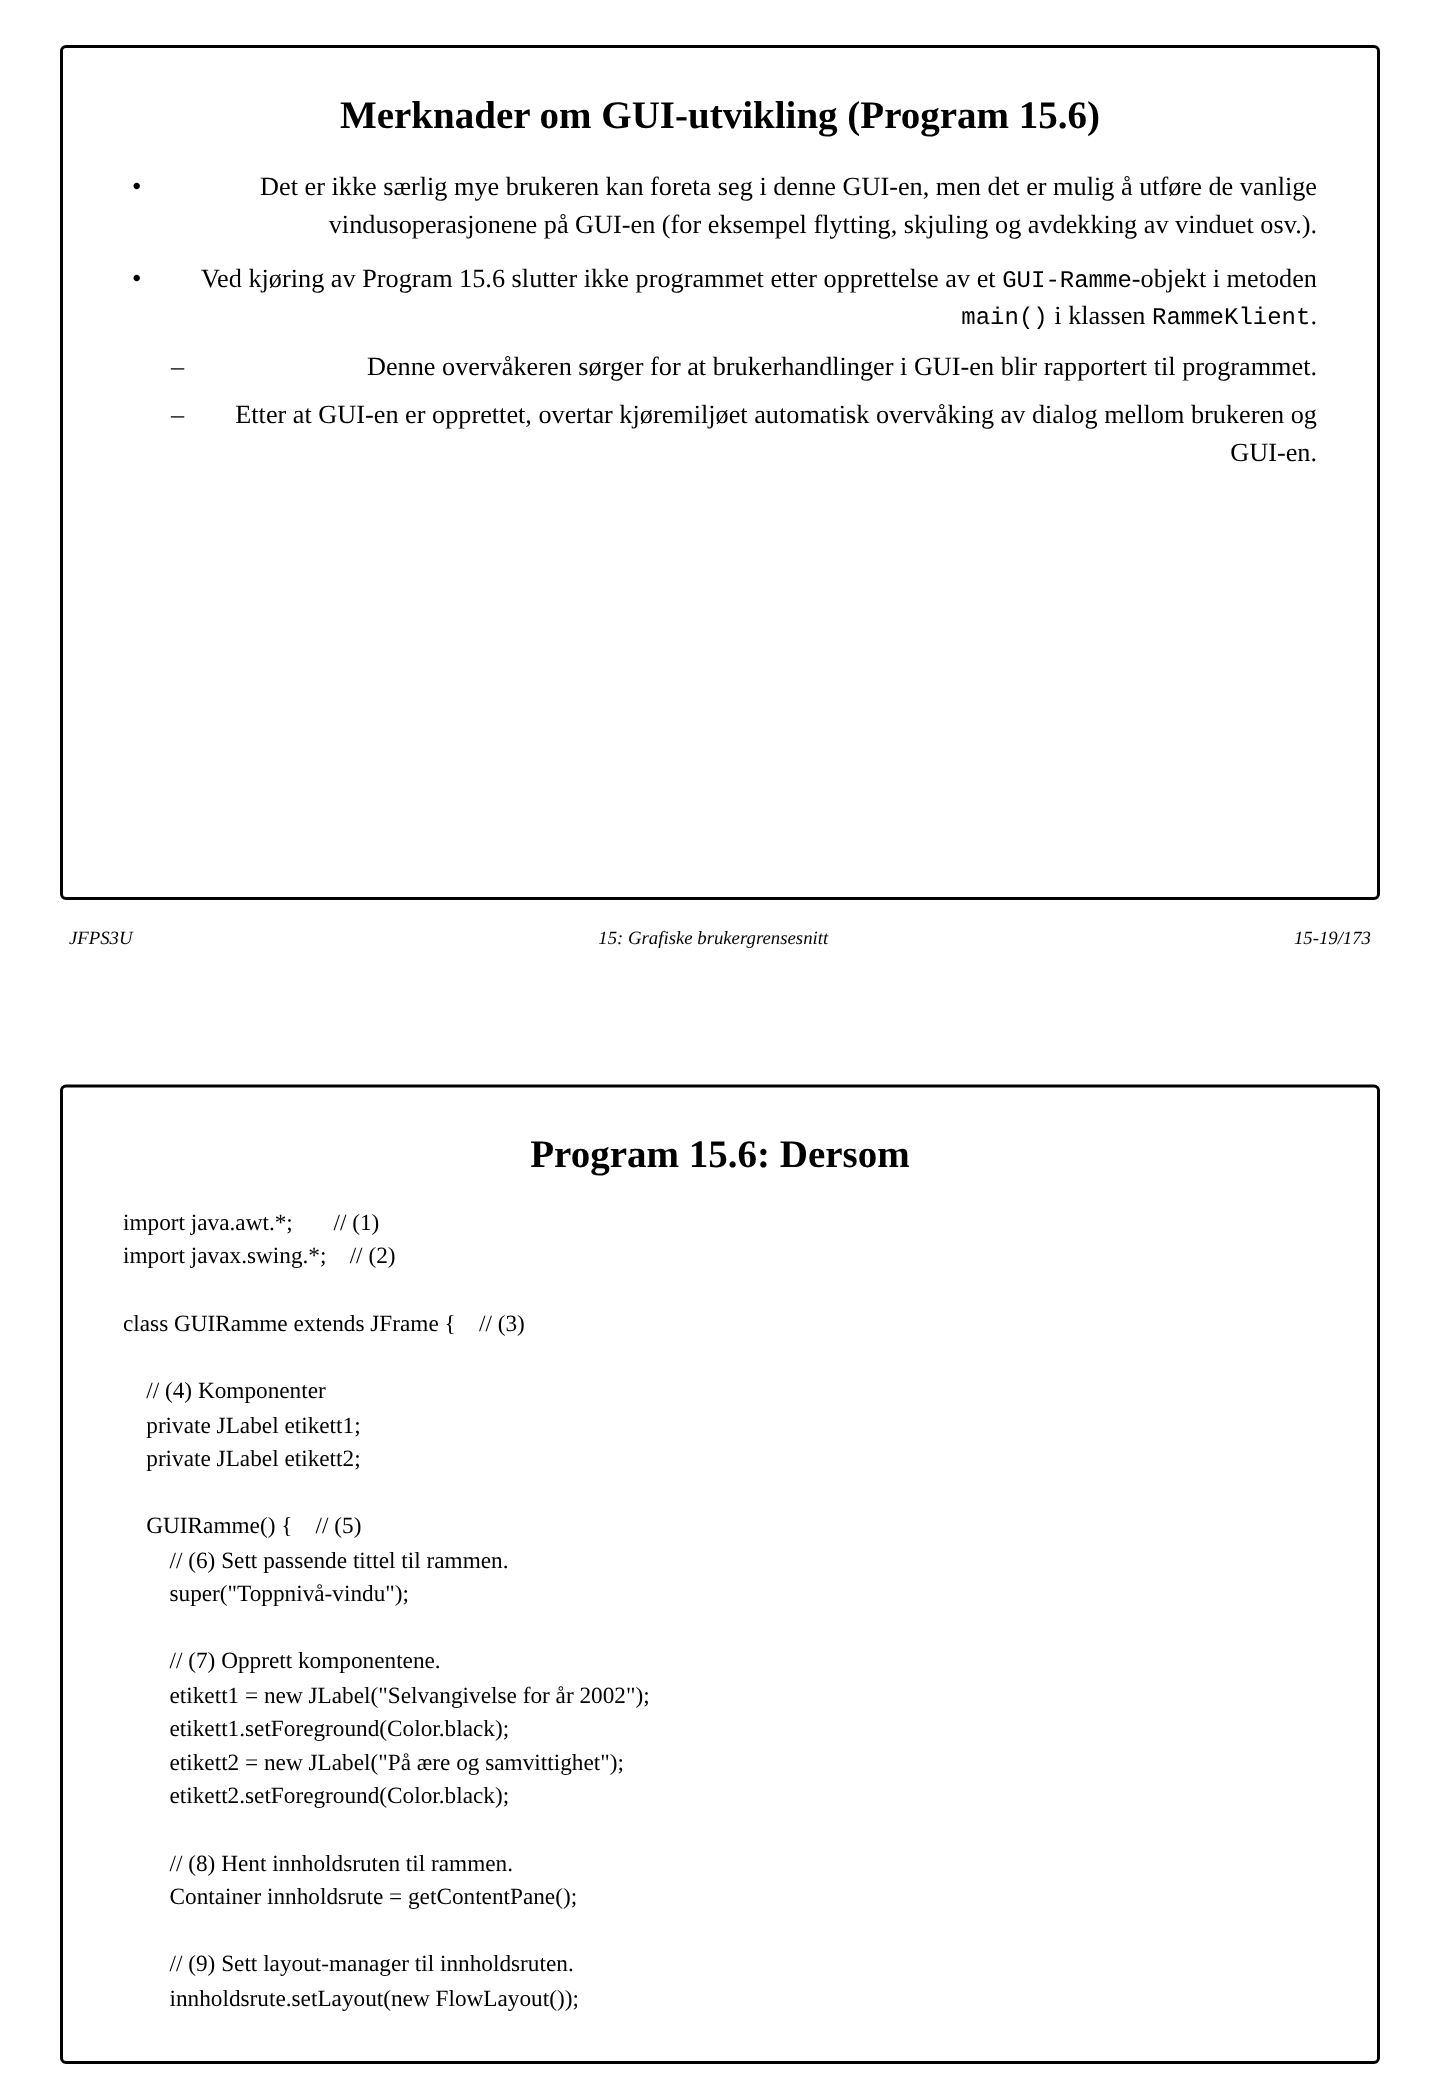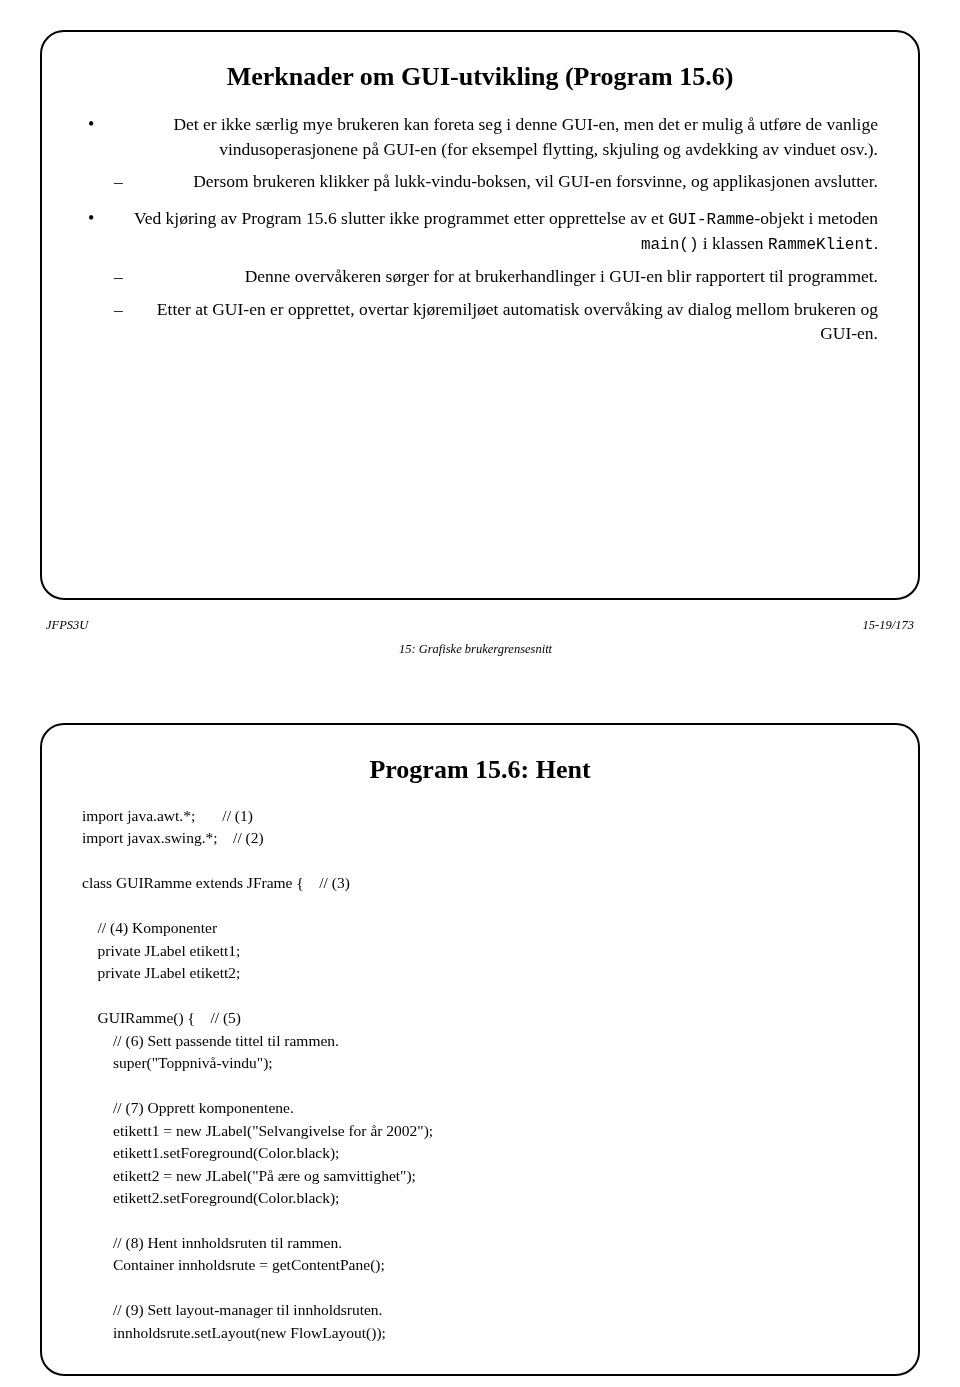--- a/index.html
+++ b/index.html
@@ -9,21 +9,21 @@
       color: #000;
       width: 960px;
     }
     .page {
       padding: 30px 40px 20px 40px;
       height: 693px;
       position: relative;
     }
     .frame {
       border: 2px solid #000;
-      border-radius: 24px;
+      border-radius: 4px;
       padding: 30px 40px 30px 40px;
       min-height: 570px;
     }
     .title {
       text-align: center;
       font-size: 26px;
       font-weight: bold;
       margin-bottom: 20px;
     }
     ul.bullets {
@@ -62,21 +62,21 @@
       font-size: 16px;
     }
     .footer {
       display: flex;
       justify-content: space-between;
       font-size: 12.5px;
       font-style: italic;
       margin-top: 18px;
       padding: 0 6px;
     }
-    .footer .center { font-style: italic; margin-top: 24px; }
+    .footer .center { font-style: italic; }
     .footer .right { font-style: italic; }
     .footer .left { font-style: italic; }
     pre.code {
       font-family: Liberation Serif, serif;
       font-size: 15.5px;
       line-height: 1.45;
       white-space: pre;
       margin-top: 6px;
     }
     .page2 .frame {
@@ -86,39 +86,38 @@
   </style>
 </head>
 <body>
 
 <div class="page">
   <div class="frame">
     <h1 class="title">Merknader om GUI-utvikling (Program 15.6)</h1>
     <ul class="bullets">
       <li>
         <span>Det er ikke særlig mye brukeren kan foreta seg i denne GUI-en, men det er mulig å utføre de vanlige vindusoperasjonene på GUI-en (for eksempel flytting, skjuling og avdekking av vinduet osv.).</span>
-        <div class="sub">Dersom brukeren klikker på lukk-vindu-boksen, vil GUI-en forsvinne, og applikasjonen avslutter.</div>
       </li>
       <li>
         <span>Ved kjøring av Program 15.6 slutter ikke programmet etter opprettelse av et </span><span class="mono">GUI-Ramme</span><span>-objekt i metoden </span><span class="mono">main()</span><span> i klassen </span><span class="mono">RammeKlient</span><span>.</span>
         <div class="sub">Denne overvåkeren sørger for at brukerhandlinger i GUI-en blir rapportert til programmet.</div>
         <div class="sub">Etter at GUI-en er opprettet, overtar kjøremiljøet automatisk overvåking av dialog mellom brukeren og GUI-en.</div>
       </li>
     </ul>
   </div>
   <div class="footer">
     <span class="left">JFPS3U</span>
     <span class="center">15: Grafiske brukergrensesnitt</span>
     <span class="right">15-19/173</span>
   </div>
 </div>
 
 <div class="page page2">
   <div class="frame">
-    <h1 class="title">Program 15.6: Hent</h1>
+    <h1 class="title">Program 15.6: Dersom</h1>
     <pre class="code">import java.awt.*;       // (1)
 import javax.swing.*;    // (2)
 
 class GUIRamme extends JFrame {    // (3)
 
     // (4) Komponenter
     private JLabel etikett1;
     private JLabel etikett2;
 
     GUIRamme() {    // (5)

